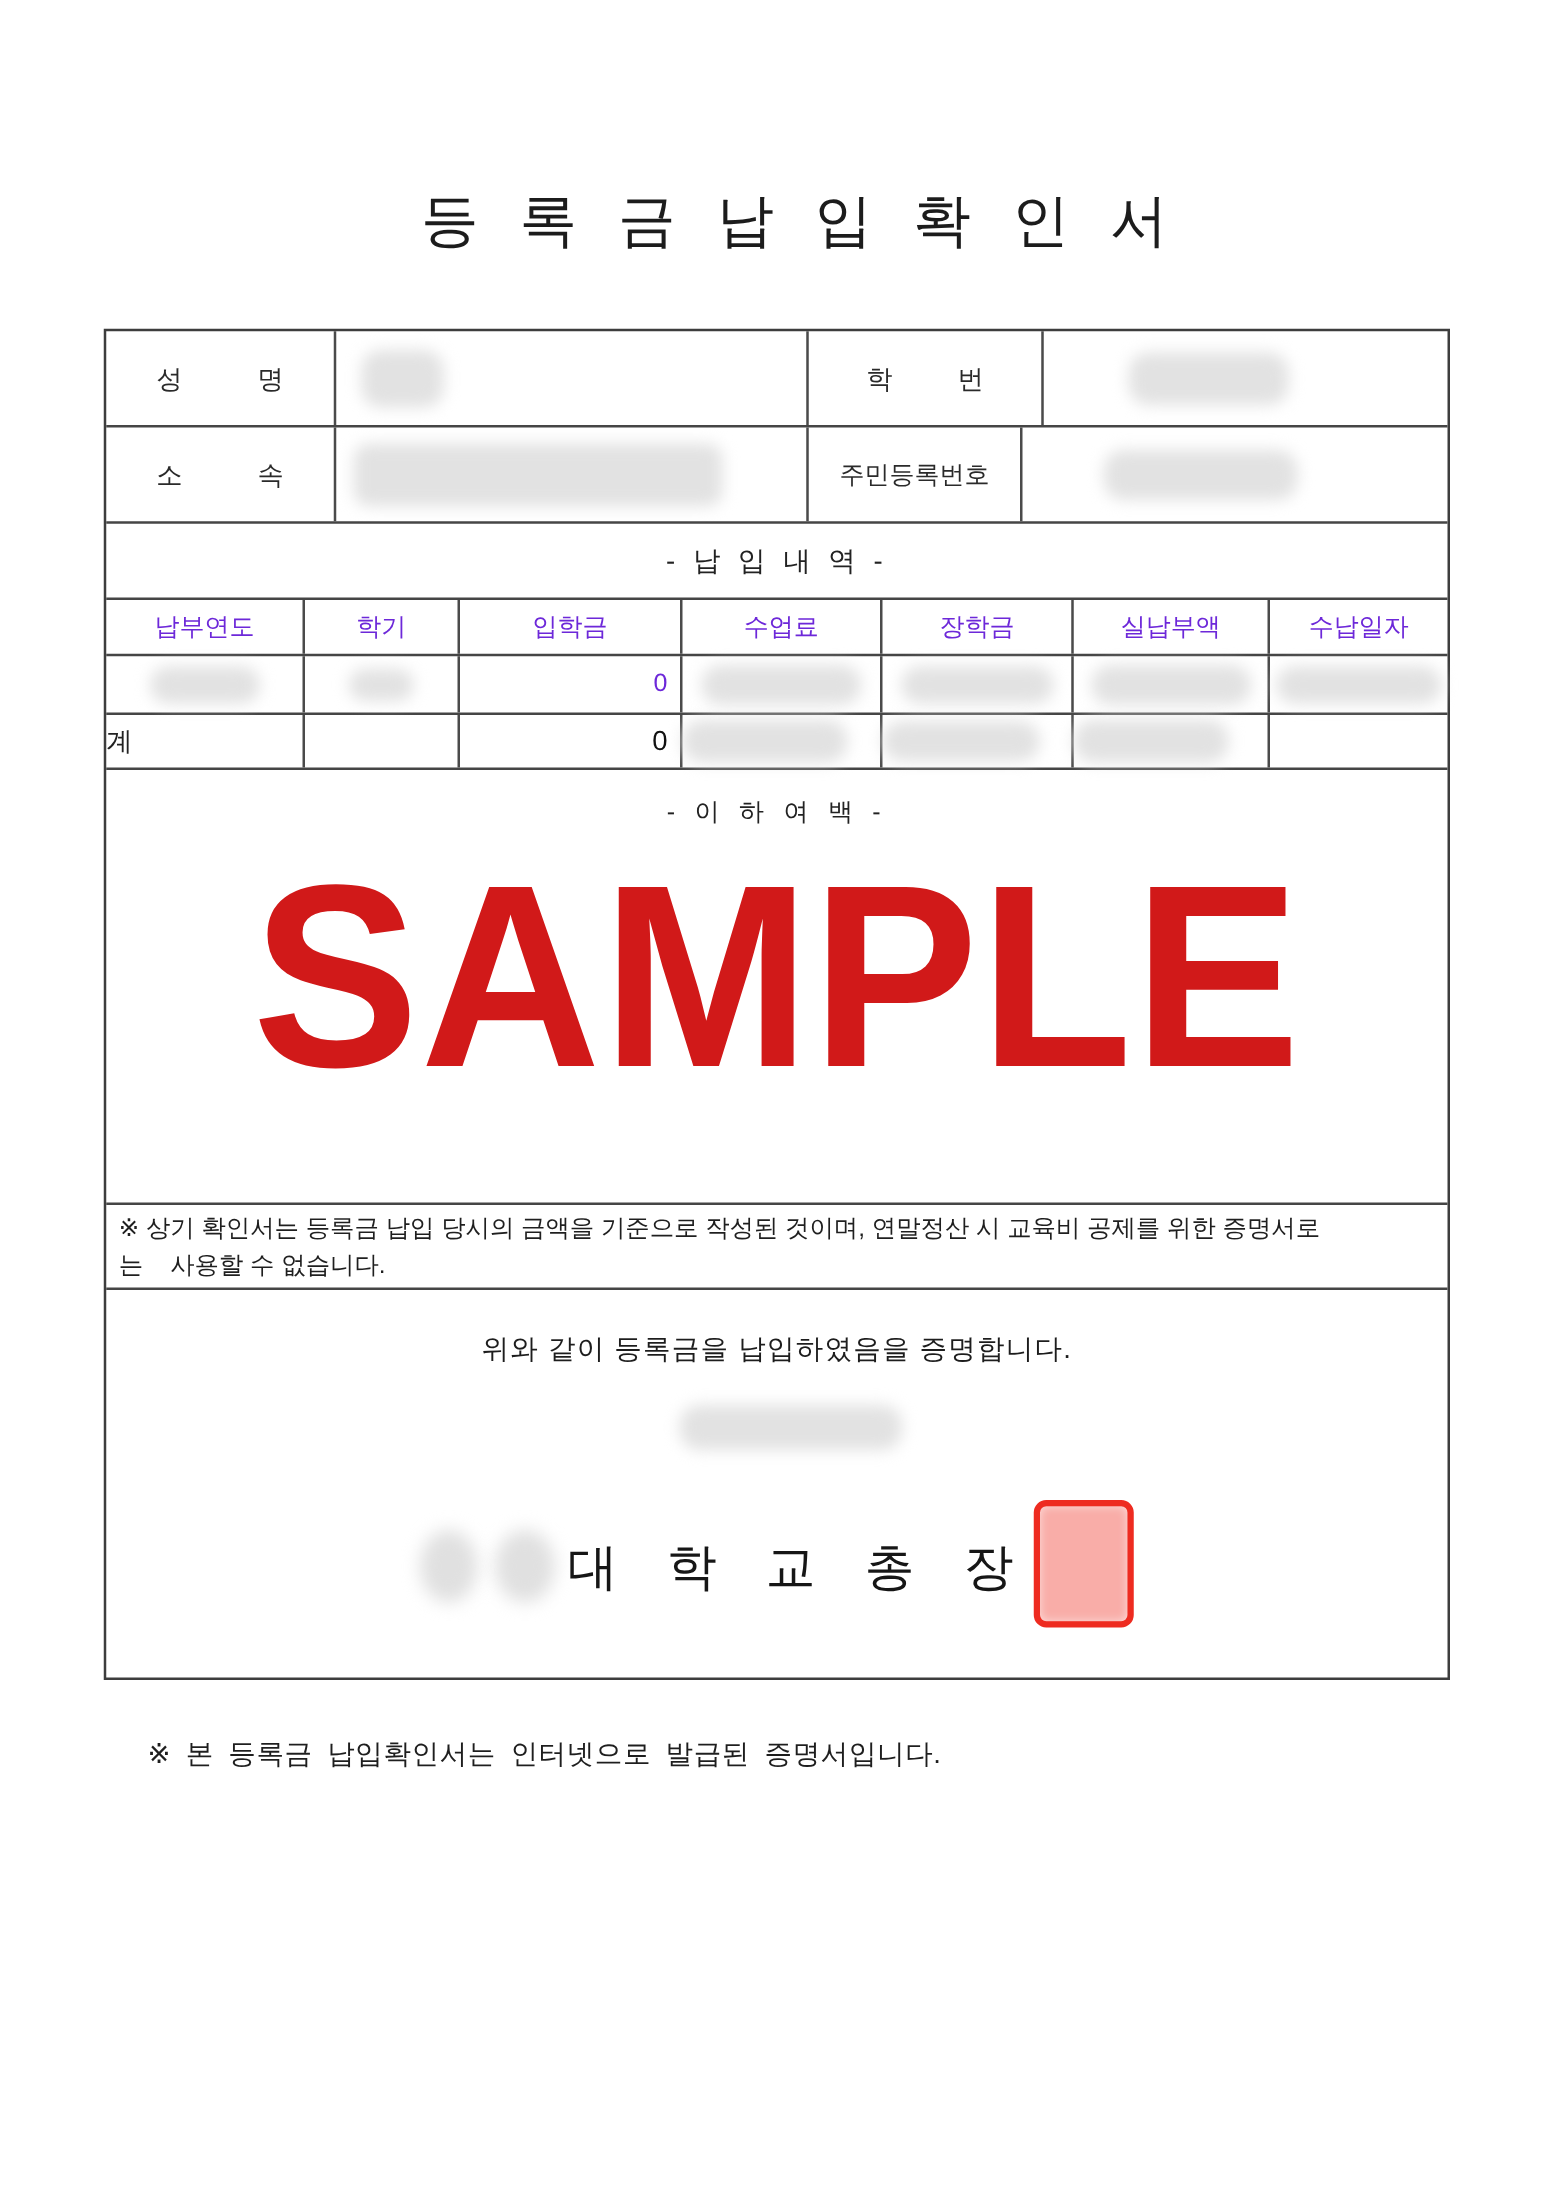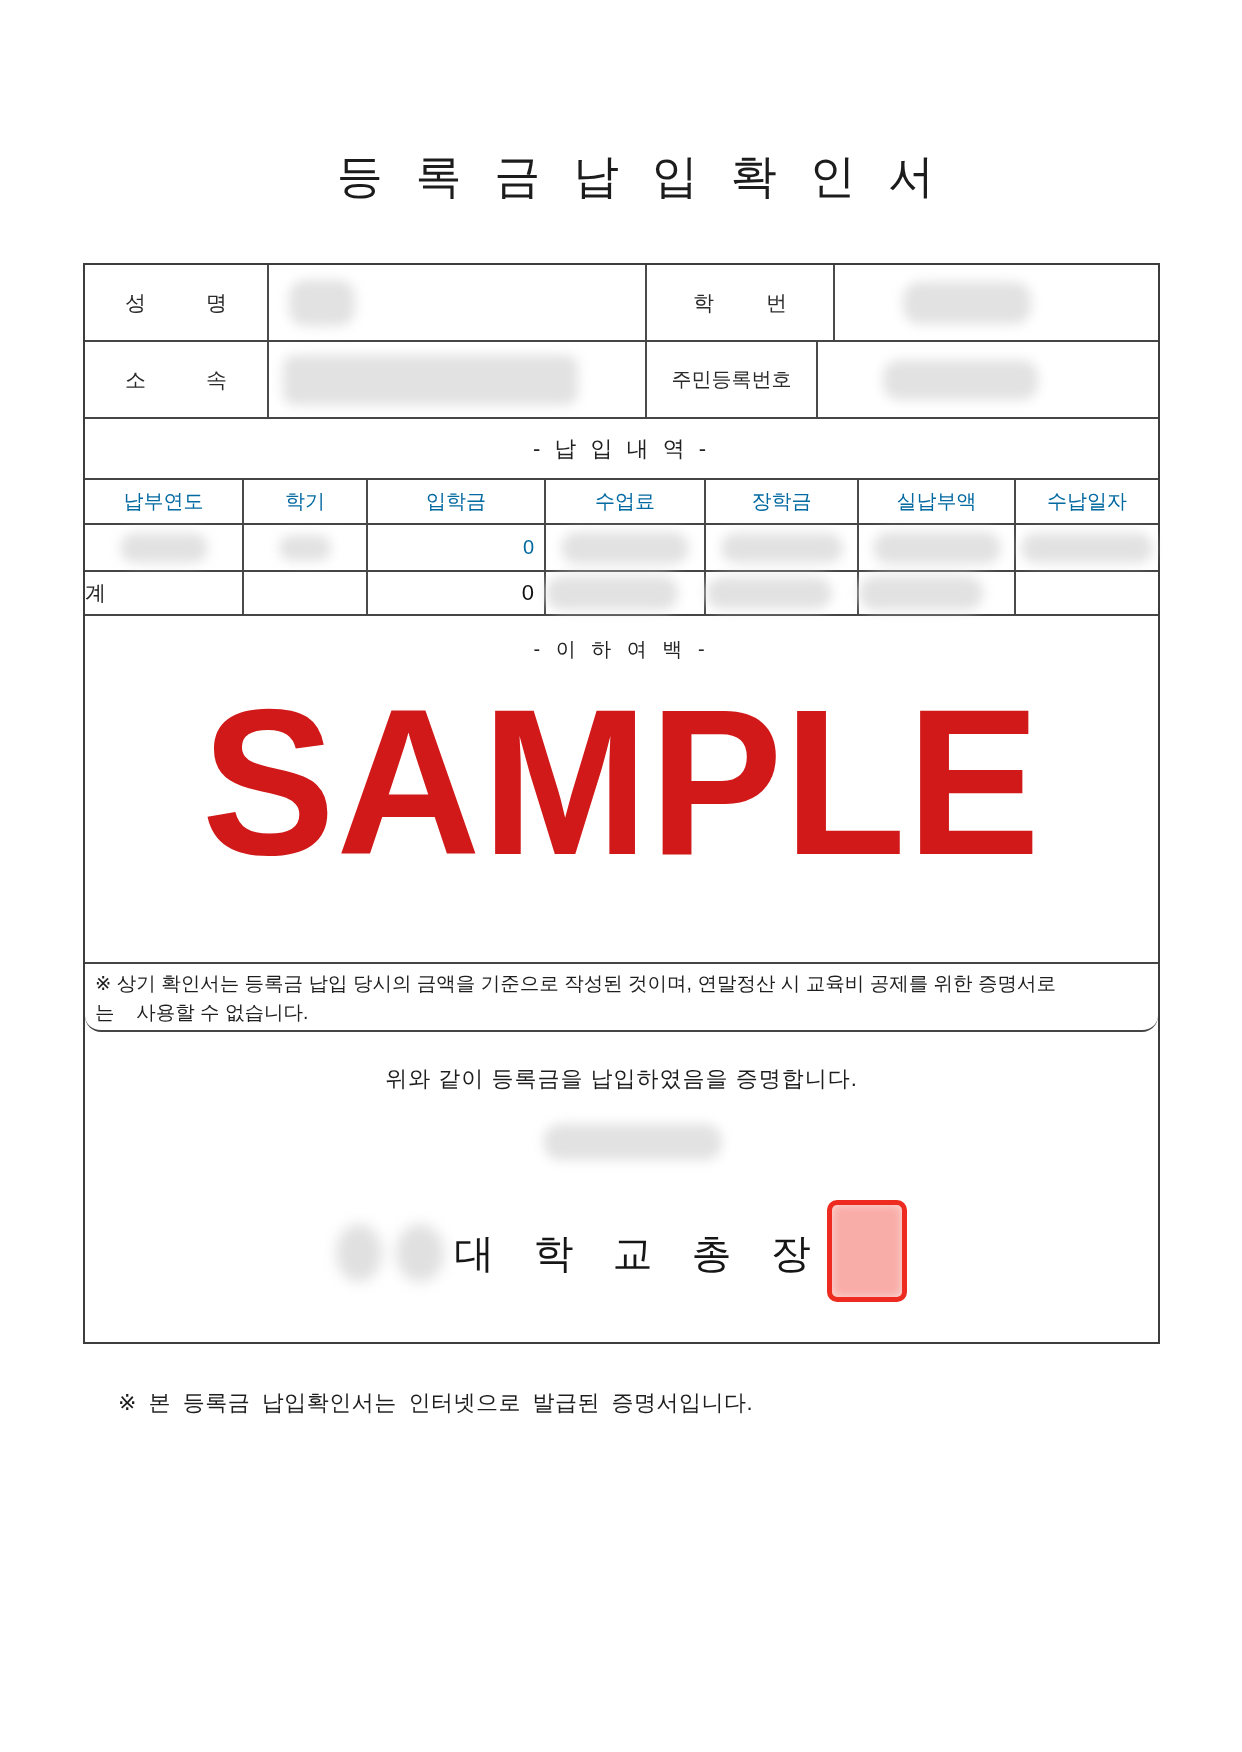--- a/index.html
+++ b/index.html
@@ -21,35 +21,35 @@
   .row { display:flex; border-bottom:2px solid #454545; position:relative; }
   .row:last-child { border-bottom:none; }
   .cell { border-right:2px solid #4a4a4a; display:flex; align-items:center; position:relative; }
   .cell:last-child { border-right:none;border-radius:15px; }
   .info-row { height:77px; }
   .label-split { justify-content:space-between; padding:0 40px; font-size:21px; color:#2a2a2a; }
   .label-center { justify-content:center; font-size:20px; color:#2a2a2a; }
   .band { height:61px; display:flex; align-items:center; justify-content:center;
           font-size:22px; letter-spacing:4px; color:#222; border-bottom:2px solid #454545; }
   .phead { height:45px; }
-  .phead .cell, .prow .cell { justify-content:center; font-size:20px; color:#0369a1; }
+  .phead .cell, .prow .cell { justify-content:center; font-size:20px; color:#6d28d9; }
   .prow { height:47px; }
   .trow { height:44px; }
   .num-cell { justify-content:flex-end !important; padding-right:10px; font-size:22px; color:#111; }
   .blank-box { height:348px; position:relative; border-bottom:2px solid #454545; }
   .eol { position:absolute; top:20px; width:100%; text-align:center;
          font-size:20px; letter-spacing:5px; color:#222; }
   .watermark {
     position:absolute; top:66px; left:0; width:100%;
     text-align:center; font-size:200px; font-weight:bold;
     color:#d11919; letter-spacing:1px; line-height:1;
     transform:scaleY(1.04); white-space:nowrap;
   }
   .note-box { height:68px; border-bottom:2px solid #454545; padding:5px 10px;
-              font-size:19.5px; line-height:29px; color:#1f1f1f;border-radius:16px; }
+              font-size:19.5px; line-height:29px; color:#1f1f1f; }
   .note-box div { white-space:pre-wrap; }
   .cert-box { height:310px; position:relative; }
   .statement { position:absolute; top:32px; width:100%; text-align:center;
                font-size:22px; letter-spacing:1px; color:#1d1d1d; }
   .sig-line { position:absolute; top:172px; left:0; width:100%;
               display:flex; align-items:center; justify-content:center; }
   .sig-text { font-size:40px; letter-spacing:14px; color:#161616; margin-left:10px; white-space:pre; }
   .stamp {
     width:80px; height:102px; margin-left:2px; margin-top:-4px;
     border:5px solid #ee2b20; border-radius:10px;

